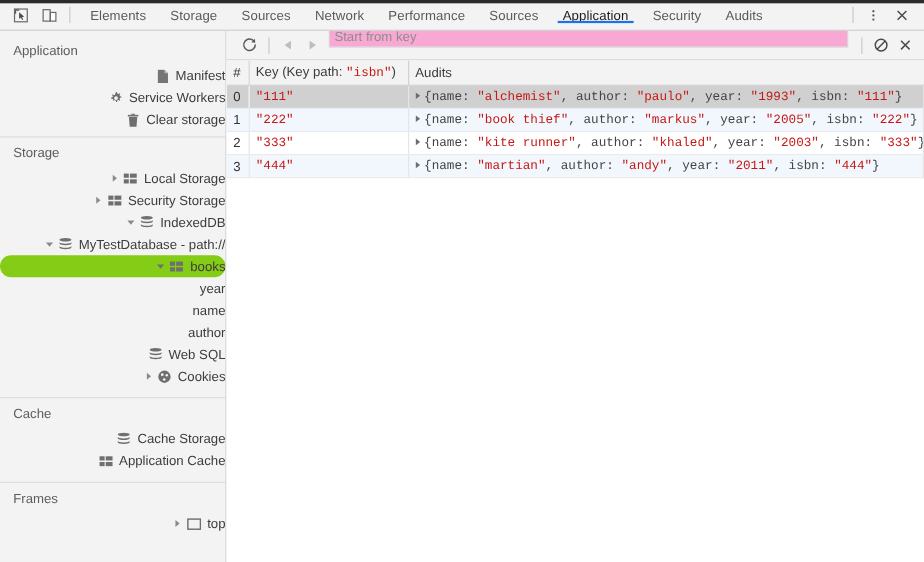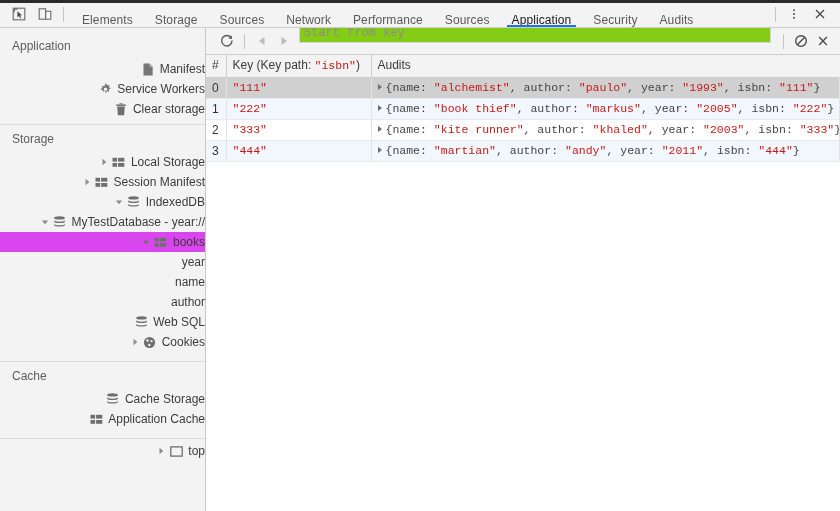--- a/index.html
+++ b/index.html
@@ -17,21 +17,21 @@
     display: flex; flex-direction: column;
     background: #ffffff;
   }
 
   
   .topbar {
     position: relative;
     height: 28px; min-height: 28px;
     background: #f3f3f3;
     border-bottom: 1px solid #cdcdcd;
-    display: flex; align-items: flex-end;
+    display: flex; align-items: center;
     box-shadow: inset 0 2px 0 0 #2b2b2b;
   }
   .topbar::before {
     content: ""; position: absolute; left: 0; right: 0; top: 0;
     height: 3px; background: #2b2b2b;
   }
   .tb-icons { display: flex; align-items: center; padding: 0 2px 0 6px; }
   .tb-ico {
     width: 26px; height: 26px;
     display: flex; align-items: center; justify-content: center;
@@ -78,21 +78,21 @@
     height: 1px; background: #dcdcdc; margin: 5px 0 2px 0;
   }
   .row {
     display: flex; align-items: center;
     height: 20px;
     cursor: pointer;
     white-space: nowrap;
     color: #3c3c3c;
     justify-content: flex-end;
   }
-  .row.selected { background: #d946ef; }
+  .row.selected { background: #84cc16; border-radius: 10px; }
   .twisty {
     width: 13px; min-width: 13px;
     display: flex; align-items: center; justify-content: center;
     color: #777;
   }
   .twisty.none { visibility: hidden; }
   .ico {
     width: 16px; min-width: 16px; height: 16px;
     display: flex; align-items: center; justify-content: center;
     margin-right: 4px;
@@ -112,26 +112,26 @@
     width: 22px; height: 22px;
     display: flex; align-items: center; justify-content: center;
     cursor: pointer;
   }
   .tool-sep { width: 1px; height: 15px; background: #c6c6c6; margin: 0 6px; }
   .keyinput {
     flex: 1;
     height: 19px;
     margin: 0 6px 16px 4px;
     border: 1px solid #d6d6d6;
-    background: #84cc16;
+    background: #f9a8d4;
     font-size: 12px;
     color: #333;
     padding: 0 4px;
     outline: none;
-    font-family: Liberation Mono, monospace;
+    font-family: Liberation Sans, sans-serif;
     min-width: 0;
   }
   .keyinput::placeholder { color: #8d8d8d; }
 
   
   .grid { flex: 1; overflow: hidden; background: #fff; }
   table.dg {
     width: 100%;
     border-collapse: collapse;
     table-layout: fixed;
@@ -315,21 +315,21 @@
             </svg>
         </div>
         <div class="ico">
           <svg width="13" height="11" viewBox="0 0 13 11">
               <rect x="0.5" y="0.8" width="4.6" height="3.8" fill="#6f6f6f"></rect>
               <rect x="6.1" y="0.8" width="6.2" height="3.8" fill="#6f6f6f"></rect>
               <rect x="0.5" y="6" width="4.6" height="3.8" fill="#6f6f6f"></rect>
               <rect x="6.1" y="6" width="6.2" height="3.8" fill="#6f6f6f"></rect>
             </svg>
         </div>
-        <div class="rlabel">Session Manifest</div>
+        <div class="rlabel">Security Storage</div>
       </div>
 
       <div class="row" style="padding-left:8px">
         <div class="twisty">
           <svg width="8" height="7" viewBox="0 0 8 7">
               <path d="M0.8 1.5 L7.2 1.5 L4 5.3z" fill="#8a8a8a"></path>
             </svg>
         </div>
         <div class="ico">
           <svg width="13" height="12" viewBox="0 0 13 12">
@@ -347,21 +347,21 @@
               <path d="M0.8 1.5 L7.2 1.5 L4 5.3z" fill="#8a8a8a"></path>
             </svg>
         </div>
         <div class="ico">
           <svg width="13" height="12" viewBox="0 0 13 12">
               <ellipse cx="6.5" cy="1.9" rx="5.4" ry="1.6" fill="#6f6f6f"></ellipse>
               <path d="M1.1 4.1c0 .9 2.4 1.6 5.4 1.6s5.4-.7 5.4-1.6v1.3c0 .9-2.4 1.6-5.4 1.6s-5.4-.7-5.4-1.6z" fill="#6f6f6f"></path>
               <path d="M1.1 7.7c0 .9 2.4 1.6 5.4 1.6s5.4-.7 5.4-1.6V9c0 .9-2.4 1.6-5.4 1.6S1.1 9.9 1.1 9z" fill="#6f6f6f"></path>
             </svg>
         </div>
-        <div class="rlabel">MyTestDatabase - year://</div>
+        <div class="rlabel">MyTestDatabase - path://</div>
       </div>
 
       <div class="row selected" style="padding-left:42px">
         <div class="twisty">
           <svg width="8" height="7" viewBox="0 0 8 7">
               <path d="M0.8 1.5 L7.2 1.5 L4 5.3z" fill="#6e6e6e"></path>
             </svg>
         </div>
         <div class="ico">
           <svg width="13" height="11" viewBox="0 0 13 11">
@@ -435,20 +435,21 @@
               <rect x="6.1" y="0.8" width="6.2" height="3.8" fill="#6f6f6f"></rect>
               <rect x="0.5" y="6" width="4.6" height="3.8" fill="#6f6f6f"></rect>
               <rect x="6.1" y="6" width="6.2" height="3.8" fill="#6f6f6f"></rect>
             </svg>
         </div>
         <div class="rlabel">Application Cache</div>
       </div>
 
       <div class="sec-divider" style="margin-top:9px"></div>
 
+      <div class="sec-title">Frames</div>
       <div class="row" style="padding-left:8px">
         <div class="twisty">
           <svg width="7" height="8" viewBox="0 0 7 8">
               <path d="M1.5 0.8 L5.3 4 L1.5 7.2z" fill="#8a8a8a"></path>
             </svg>
         </div>
         <div class="ico">
           <svg width="13" height="11" viewBox="0 0 13 11">
               <rect x="0.8" y="0.9" width="11.4" height="9.2" fill="none" stroke="#6f6f6f" stroke-width="1.3"></rect>
             </svg>

